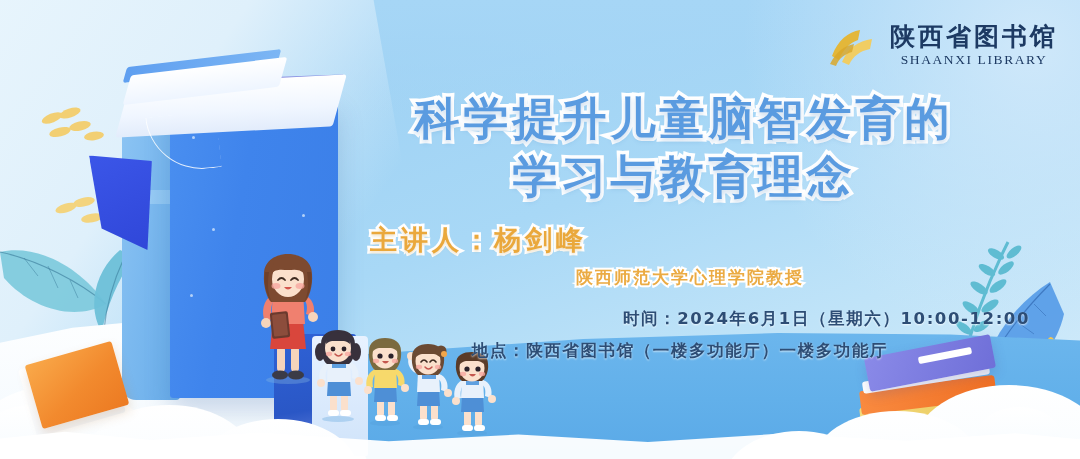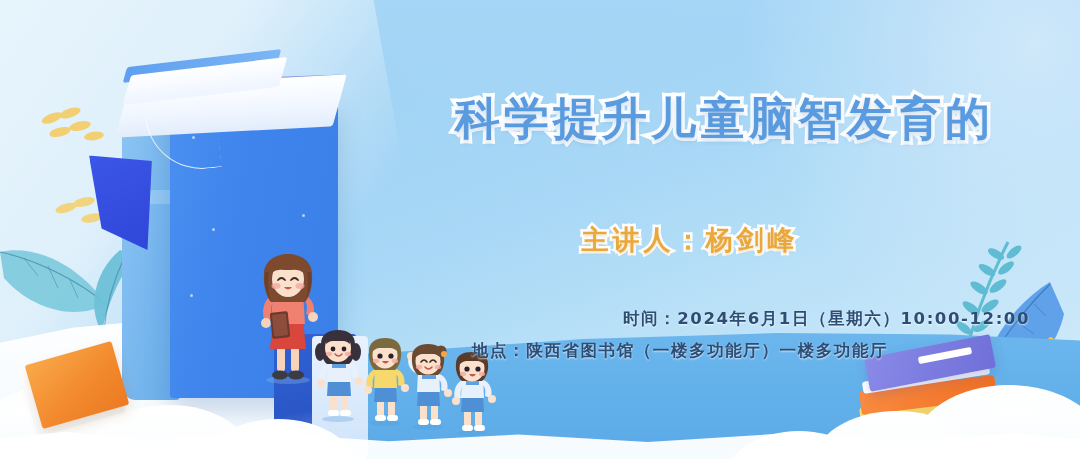--- a/index.html
+++ b/index.html
@@ -129,30 +129,30 @@
   .logo-cn{
     font-family:"Liberation Serif","DejaVu Serif",serif;
     font-size:25px;font-weight:700;color:#1d3a63;letter-spacing:3px;
     white-space:nowrap;
   }
   .logo-en{
     font-family:"Liberation Serif","DejaVu Serif",serif;
     font-size:13.5px;color:#1d3a63;letter-spacing:1.6px;margin-top:4px;white-space:nowrap;
   }
   
-  .title-block{position:absolute;left:354px;top:90px;width:640px;text-align:right;}
+  .title-block{position:absolute;left:364px;top:90px;width:640px;text-align:center;}
   .title-line{
     font-family:"DejaVu Sans","Liberation Sans",sans-serif;
     font-size:45px;font-weight:700;letter-spacing:4px;
     color:#5a9be0;line-height:1.28;
     -webkit-text-stroke:7px #ffffff;paint-order:stroke fill;
     text-shadow:0 3px 5px rgba(70,130,190,.28);
   }
   .speaker{
-    position:absolute;left:370px;top:222px;width:640px;text-align:center;
+    position:absolute;left:370px;top:222px;width:640px;
     font-family:Liberation Sans, sans-serif;
     font-size:27px;font-weight:700;letter-spacing:4px;color:#eaa83c;
     -webkit-text-stroke:5px #ffffff;paint-order:stroke fill;
     text-shadow:0 2px 3px rgba(190,140,40,.25);
   }
   .speaker-sub{
     position:absolute;left:370px;top:266px;width:640px;text-align:center;
     font-family:"DejaVu Sans","Liberation Sans",sans-serif;
     font-size:17px;font-weight:700;letter-spacing:2px;color:#ebab43;
     -webkit-text-stroke:4px #ffffff;paint-order:stroke fill;
@@ -438,23 +438,38 @@
   <div class="fbook" style="right:90px;top:372px;width:128px;height:12px;background:linear-gradient(90deg,#ffffff,#eef3fa);transform:rotate(-9deg);"></div>
   <div class="fbook" style="right:86px;top:346px;width:128px;height:34px;background:linear-gradient(120deg,#8a8ae8,#6f6fd8);transform:rotate(-11deg);border-radius:3px;box-shadow:0 5px 12px rgba(80,80,160,.22);"></div>
   <div class="fbook" style="right:108px;top:352px;width:54px;height:7px;background:#ffffff;transform:rotate(-11deg);border-radius:2px;"></div>
 
   <div class="cloud cl5"></div>
   <div class="cloud cl6"></div>
   <div class="cloud cl7"></div>
   <div class="cloud cl8"></div>
   <div class="cloud-band"></div>
 
+  <div class="logo">
+    <div class="logo-mark">
+      <svg width="52" height="46" viewBox="0 0 52 46">
+        <path d="M4 34 C10 18 20 10 32 8 L30 18 C22 21 15 27 11 38 Z" fill="#e3b73a"></path>
+        <path d="M14 40 C20 26 30 19 44 17 L42 27 C32 29 25 34 21 43 Z" fill="#f0cd63"></path>
+        <path d="M2 42 C8 30 16 24 26 22 L24 30 C17 32 11 36 8 44 Z" fill="#d9a82c" opacity=".85"></path>
+      </svg>
+    </div>
+    <div class="logo-text">
+      <div class="logo-cn">陕西省图书馆</div>
+      <div class="logo-en">SHAANXI LIBRARY</div>
+    </div>
+  </div>
 
   <div class="title-block">
     <div class="title-line">科学提升儿童脑智发育的</div>
+    <div class="title-line">学习与教育理念</div>
   </div>
 
   <div class="speaker">主讲人：杨剑峰</div>
+  <div class="speaker-sub">陕西师范大学心理学院教授</div>
 
   <div class="meta meta-time">时间：2024年6月1日（星期六）10:00-12:00</div>
   <div class="meta meta-place">地点：陕西省图书馆（一楼多功能厅）一楼多功能厅</div>
 
 </div>
 
 </body></html>

